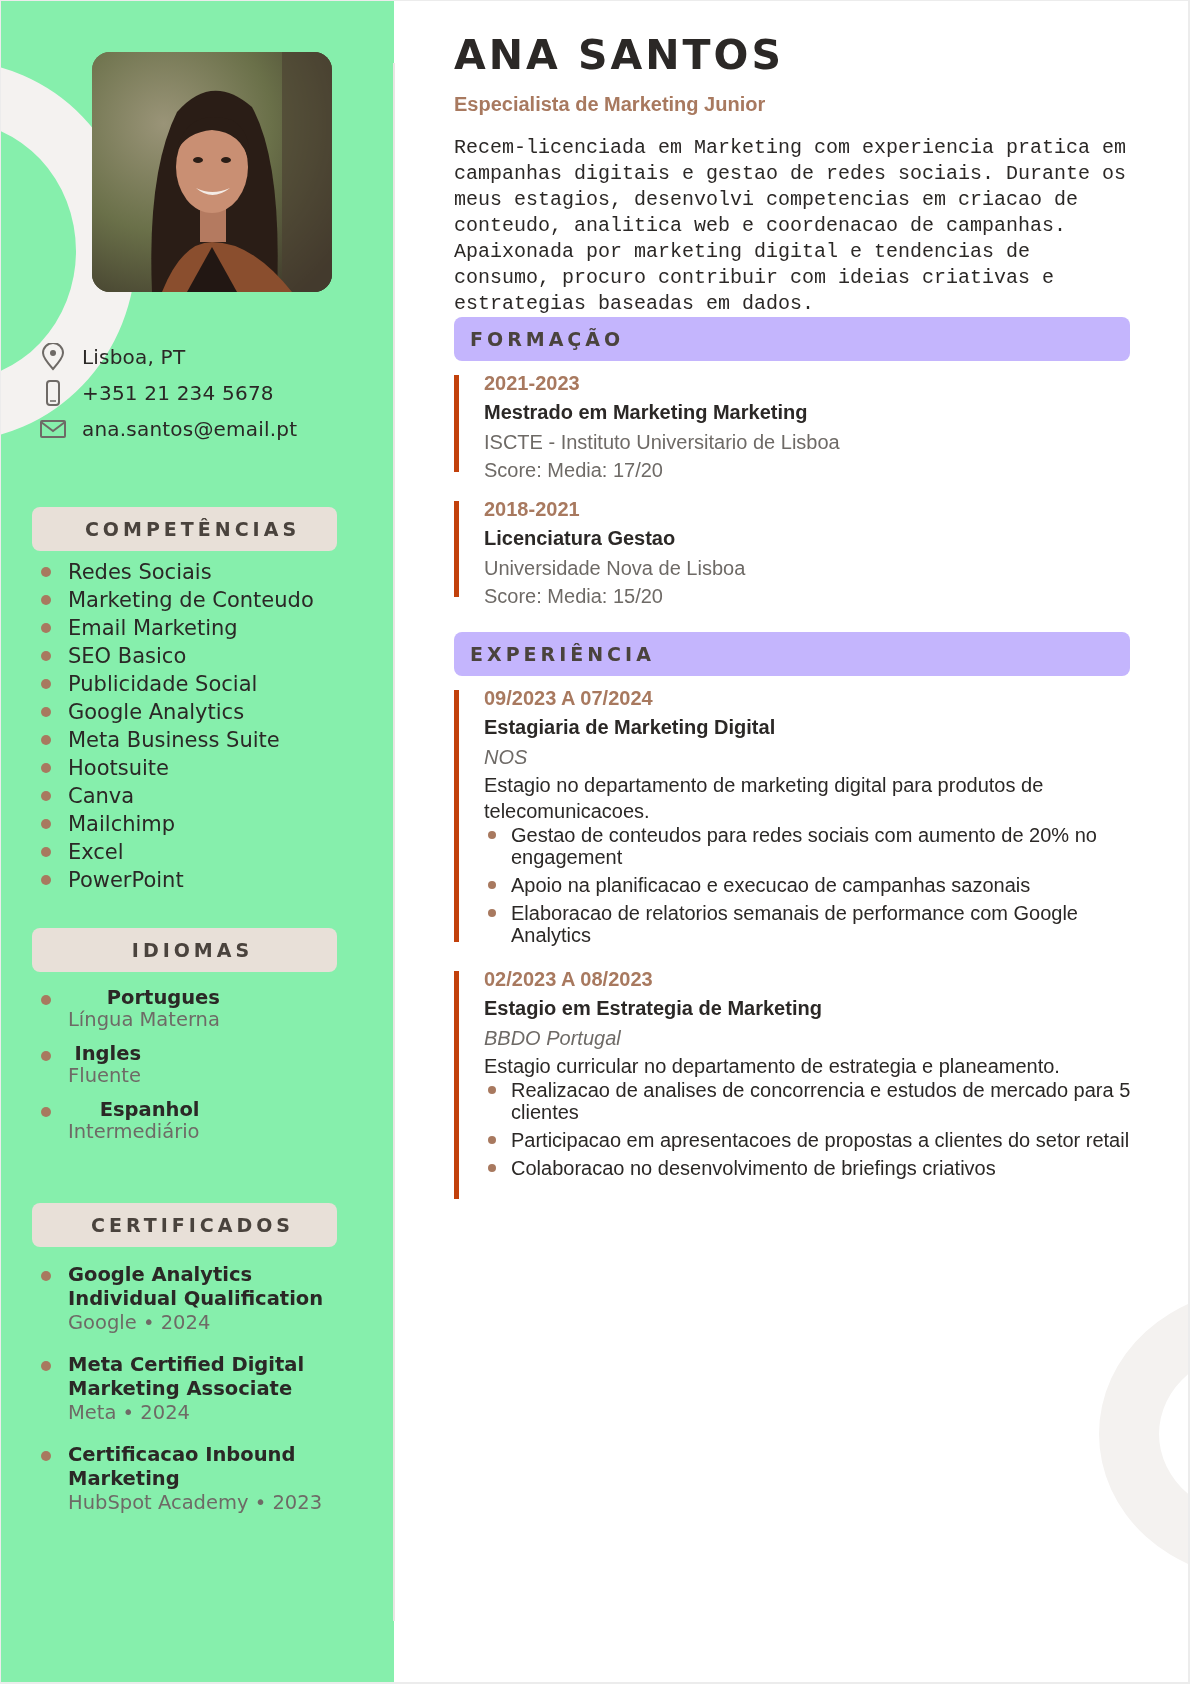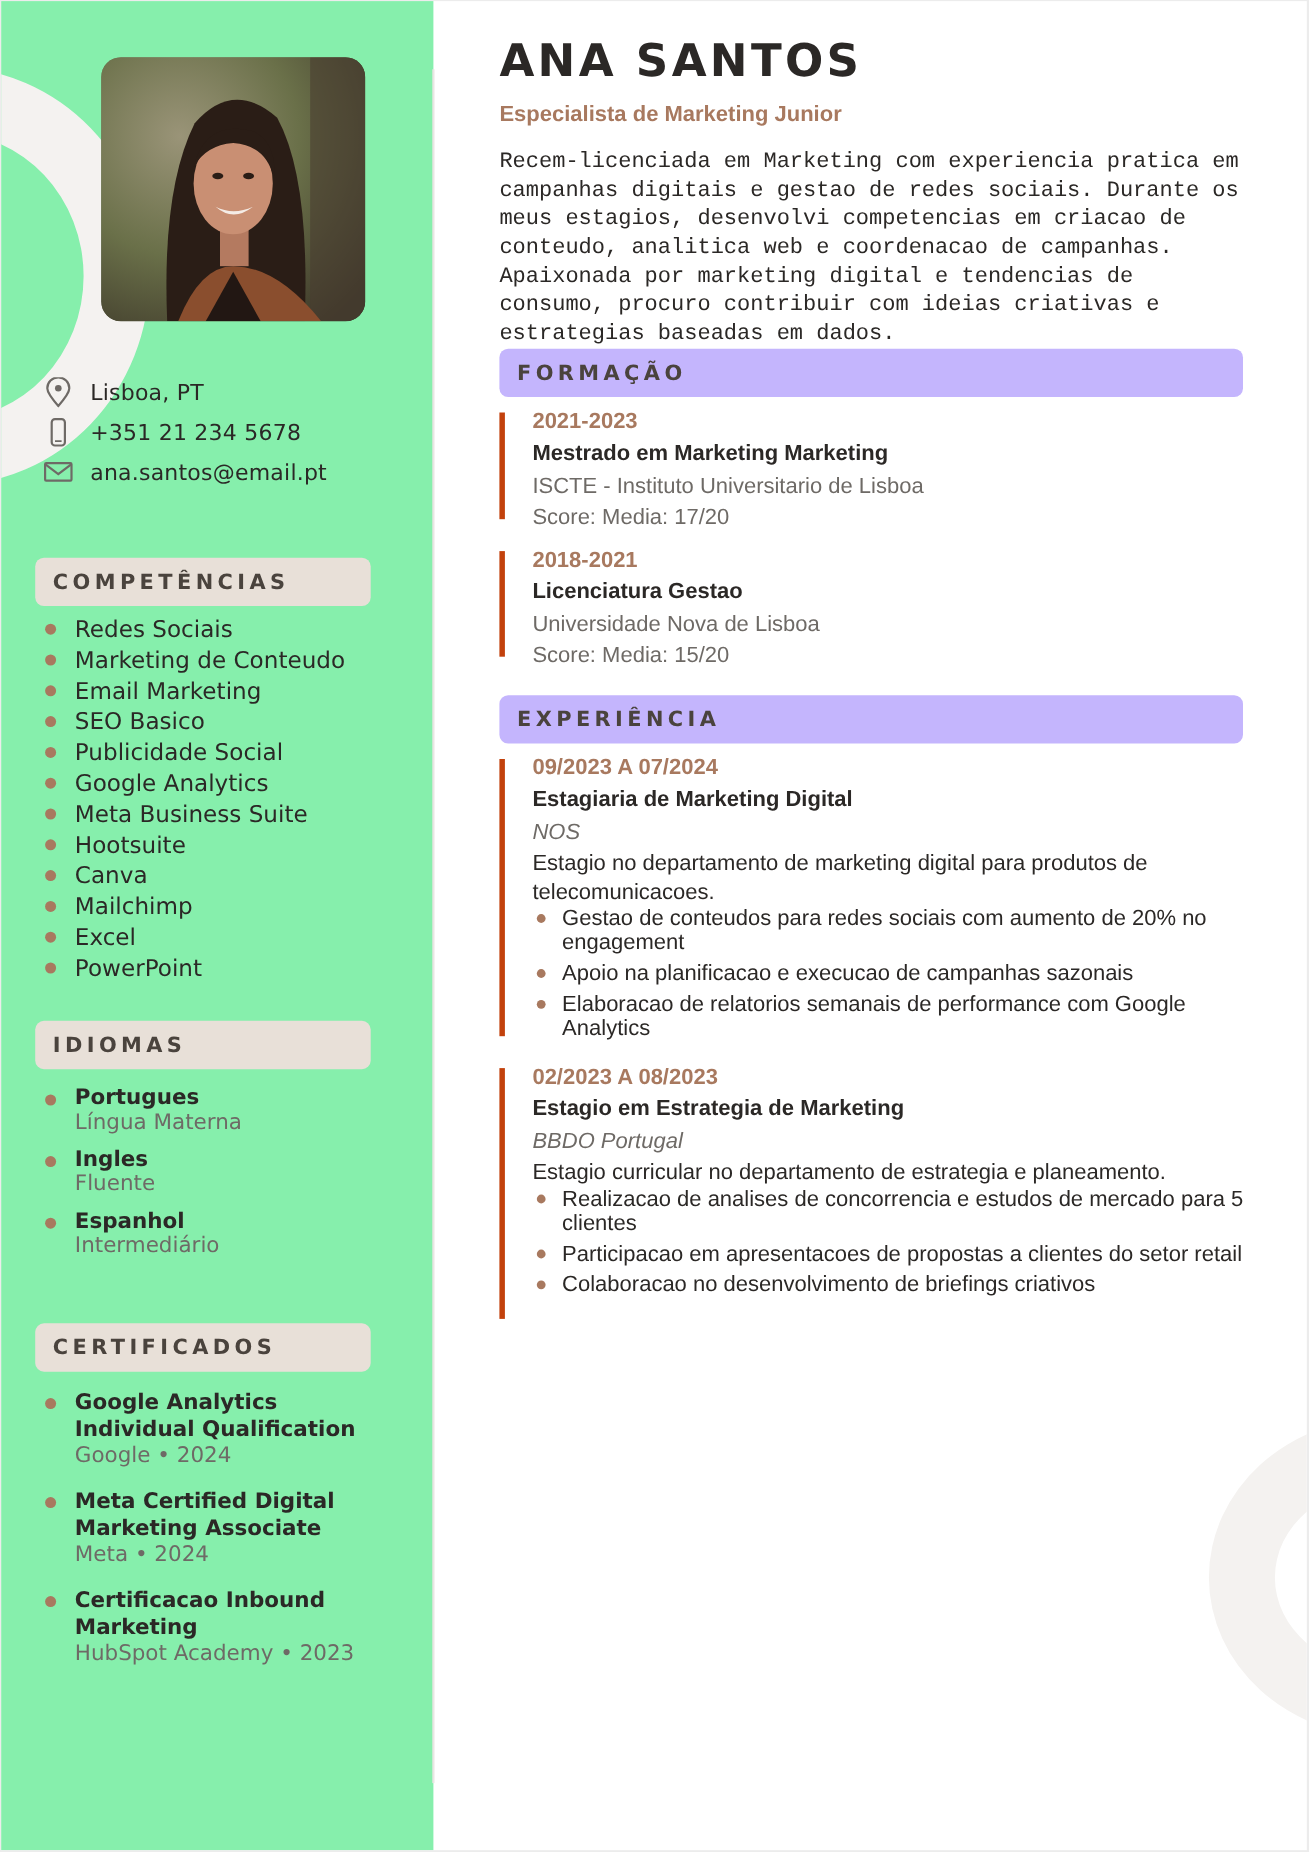--- a/index.html
+++ b/index.html
@@ -58,31 +58,31 @@
     .photo svg { width: 100%; height: 100%; display: block; }
 
     .contact { position: absolute; left: 38px; top: 338px; }
     .contact-row { display: flex; align-items: center; height: 36px; }
     .contact-row .ic { width: 28px; height: 28px; margin-right: 15px; display: flex; align-items: center; justify-content: center; }
     .contact-row .txt { font-size: 20px; color: #2b2826; font-family: "DejaVu Sans", sans-serif; letter-spacing: 0.2px; }
 
     .side-section-head {
       position: absolute; left: 31px; width: 305px; height: 44px;
       background: #e8e0d8; border-radius: 8px;
-      display: flex; align-items: center; padding-left: 16px;
+      display: flex; align-items: center; padding-left: 16px; justify-content: center;
     }
     .side-section-head span, .main-section-head span {
       font-family: "DejaVu Sans", sans-serif;
       font-weight: bold; font-size: 19px; letter-spacing: 4px; color: #4a433d;
     }
     .skills { position: absolute; left: 40px; top: 557px; list-style: none; }
     .skills li { height: 28px; display: flex; align-items: center; font-family: "DejaVu Sans", sans-serif; font-size: 21px; color: #2b2826; }
     .dot { width: 10px; height: 10px; border-radius: 50%; background: #a8795f; margin-right: 17px; flex: none; }
 
-    .langs { position: absolute; left: 40px; top: 986px; list-style: none; }
+    .langs { position: absolute; left: 40px; top: 986px; list-style: none; text-align: right; }
     .langs li { display: flex; margin-bottom: 12px; }
     .langs .dot, .certs .dot { margin-top: 8px; }
     .langs .name { font-family: "DejaVu Sans", sans-serif; font-size: 19.5px; font-weight: bold; color: #2b2826; line-height: 22px; }
     .langs .level { font-family: "DejaVu Sans", sans-serif; font-size: 19.5px; color: #6e6a66; line-height: 22px; }
 
     .certs { position: absolute; left: 40px; top: 1262px; list-style: none; width: 300px; }
     .certs li { display: flex; margin-bottom: 18px; }
     .certs .name { font-family: "DejaVu Sans", sans-serif; font-size: 19.5px; font-weight: bold; color: #2b2826; line-height: 24px; }
     .certs .meta { font-family: "DejaVu Sans", sans-serif; font-size: 19.5px; color: #6e6a66; line-height: 24px; }
 

